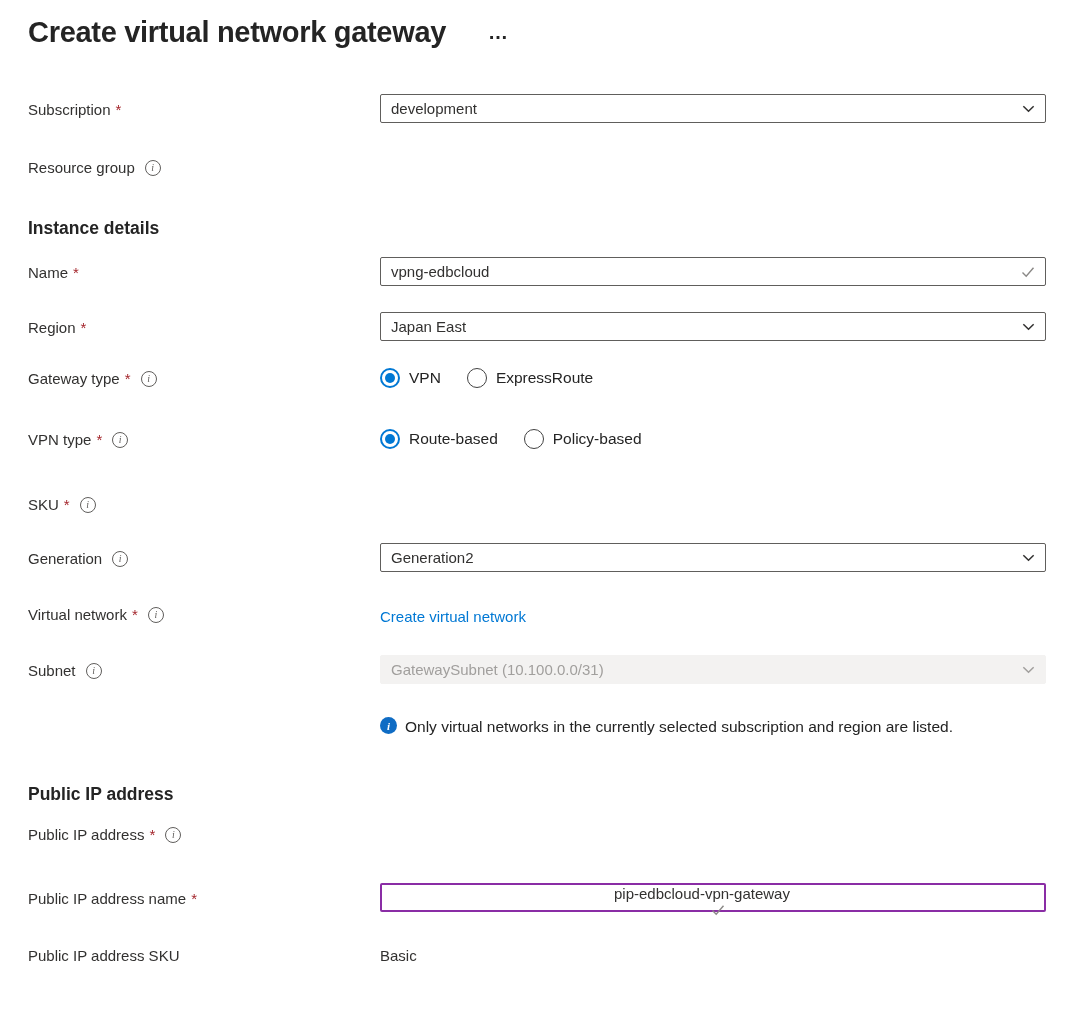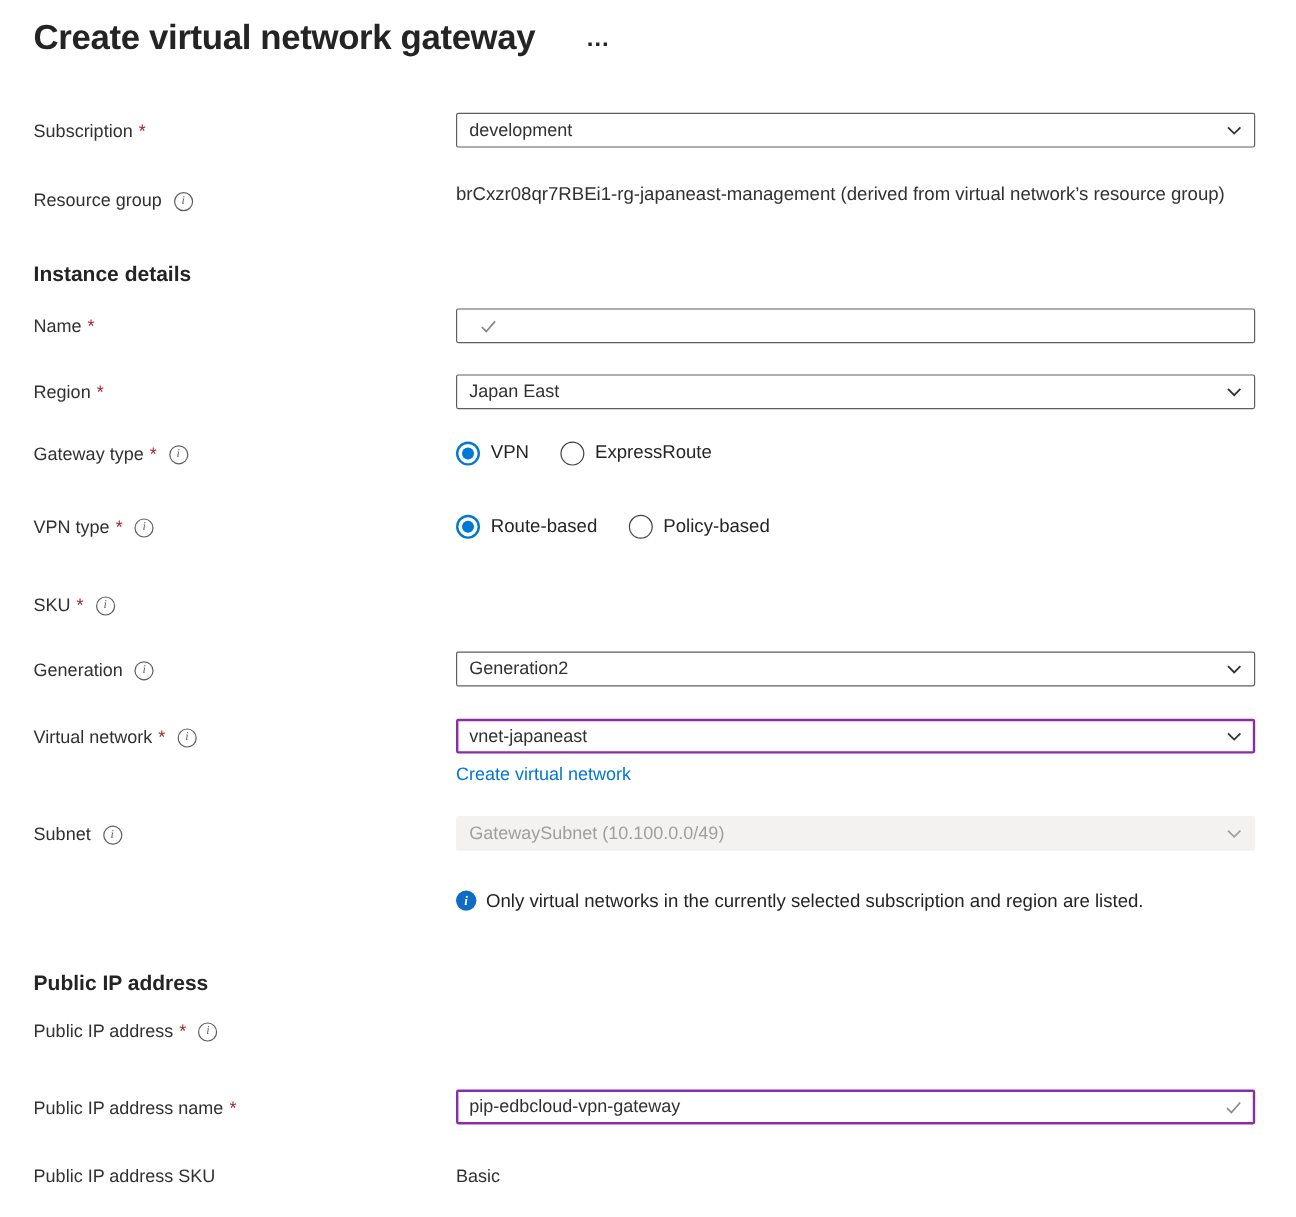--- a/index.html
+++ b/index.html
@@ -142,34 +142,32 @@
             </svg>
         </div>
       </div>
     </div>
 
     <div class="row mb-35">
       <div class="label-cell">
         <span class="lbl">Resource group</span>
         <span class="info-i">i</span>
       </div>
-      <div class="value-cell">
-        <div class="static-text" style="line-height:22px;font-size:15.5px;">brCxzr08qr7RBEi1-rg-japaneast-management (derived from virtual network’s resource group)</div>
-      </div>
     </div>
 
     <h2 class="section-header mb-18" style="margin-left:0;">Instance details</h2>
 
     <div class="row mb-24">
       <div class="label-cell">
         <span class="lbl">Name</span>
         <span class="req">*</span>
       </div>
       <div class="value-cell">
         <div class="field" style="cursor:text;">
+          <input class="text-input" value="vpng-edbcloud" style="">
           <svg width="16" height="16" viewBox="0 0 16 16">
               <path d="M2.5 8.5 L6.2 12.2 L13.5 3.8" fill="none" stroke="#8a8886" stroke-width="1.4"></path>
             </svg>
         </div>
       </div>
     </div>
 
     <div class="row mb-20">
       <div class="label-cell">
         <span class="lbl">Region</span>
@@ -248,38 +246,32 @@
       </div>
     </div>
 
     <div class="row mb-25">
       <div class="label-cell">
         <span class="lbl">Virtual network</span>
         <span class="req">*</span>
         <span class="info-i">i</span>
       </div>
       <div class="value-cell">
-        <div class="field purple" role="combobox">
-          <span class="val">vnet-japaneast</span>
-          <svg width="15" height="15" viewBox="0 0 16 16">
-              <path d="M2.5 5.5 L8 11 L13.5 5.5" fill="none" stroke="#323130" stroke-width="1.6"></path>
-            </svg>
-        </div>
         <a class="link" href="#">Create virtual network</a>
       </div>
     </div>
 
     <div class="row mb-29">
       <div class="label-cell">
         <span class="lbl">Subnet</span>
         <span class="info-i">i</span>
       </div>
       <div class="value-cell">
         <div class="field disabled" role="combobox" aria-disabled="true">
-          <span class="val">GatewaySubnet (10.100.0.0/49)</span>
+          <span class="val">GatewaySubnet (10.100.0.0/31)</span>
           <svg width="15" height="15" viewBox="0 0 16 16">
               <path d="M2.5 5.5 L8 11 L13.5 5.5" fill="none" stroke="#a19f9d" stroke-width="1.6"></path>
             </svg>
         </div>
       </div>
     </div>
 
     <div class="row mb-38">
       <div class="label-cell"></div>
       <div class="value-cell">
@@ -299,21 +291,21 @@
         <span class="info-i">i</span>
       </div>
     </div>
 
     <div class="row mb-26">
       <div class="label-cell">
         <span class="lbl">Public IP address name</span>
         <span class="req">*</span>
       </div>
       <div class="value-cell">
-        <div class="field purple" style="cursor:text;">
+        <div class="field purple" style="cursor:text;flex-direction:column;">
           <input class="text-input" value="pip-edbcloud-vpn-gateway" style="">
           <svg width="16" height="16" viewBox="0 0 16 16">
               <path d="M2.5 8.5 L6.2 12.2 L13.5 3.8" fill="none" stroke="#8a8886" stroke-width="1.4"></path>
             </svg>
         </div>
       </div>
     </div>
 
     <div class="row">
       <div class="label-cell">

